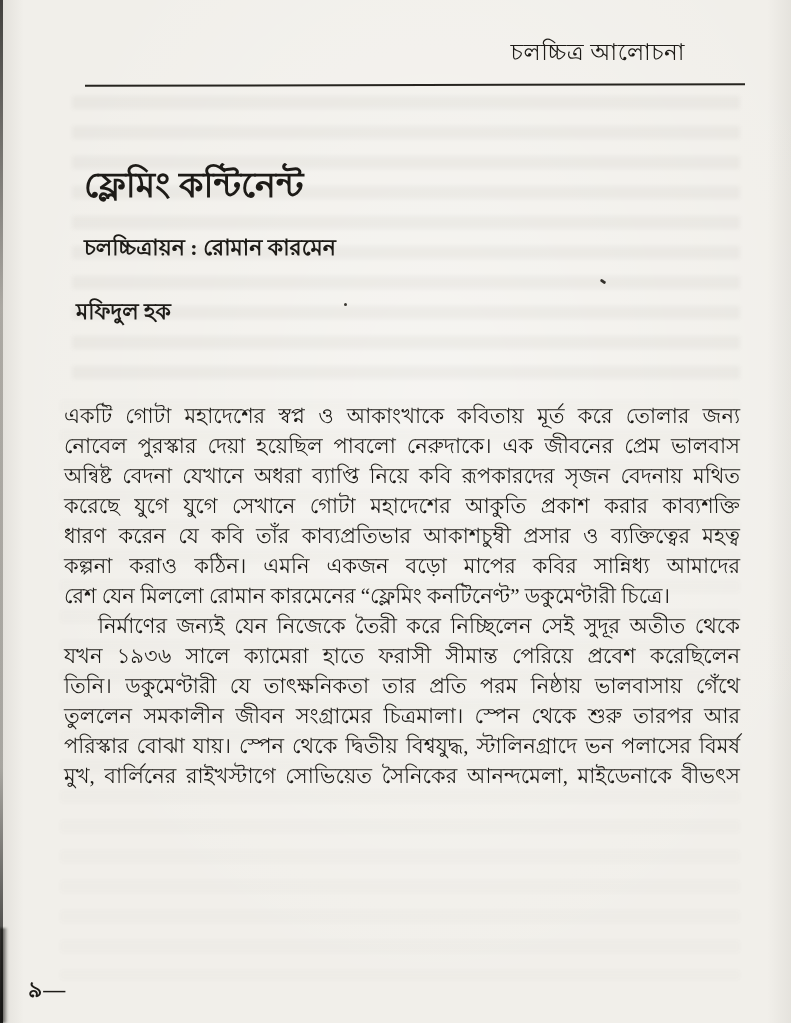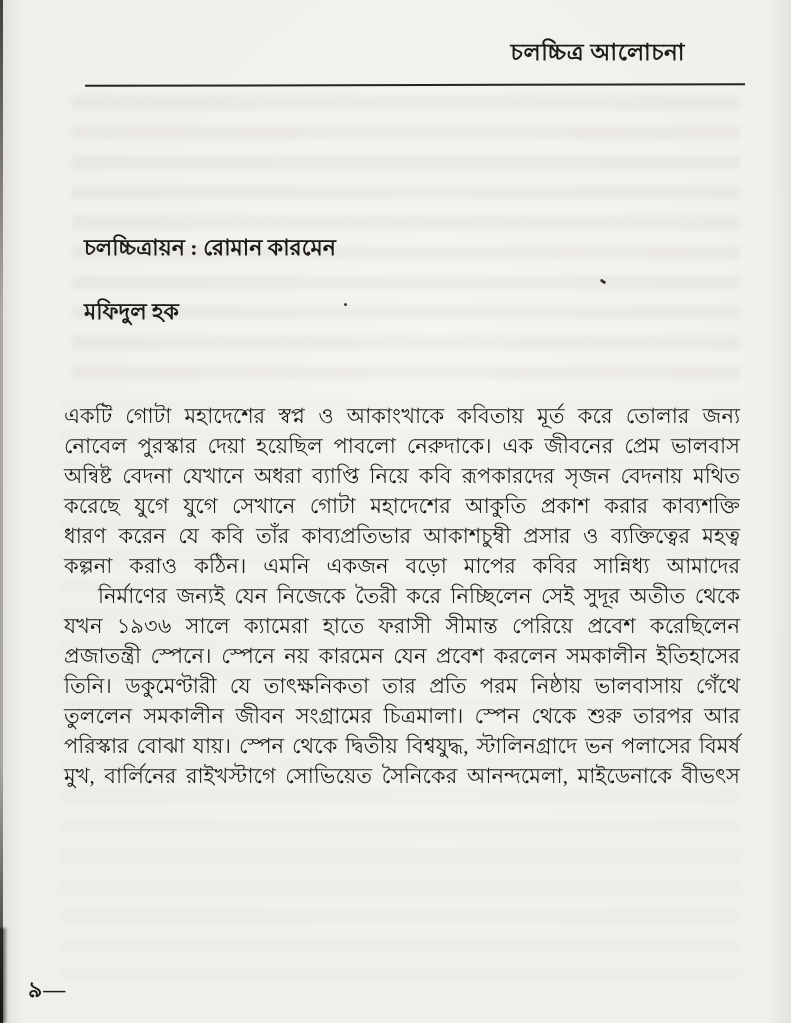--- a/index.html
+++ b/index.html
@@ -40,37 +40,37 @@
     background:repeating-linear-gradient(180deg,
       rgba(105,98,86,.05) 0 13px, rgba(0,0,0,0) 13px 30px);
     filter:blur(2px);
     opacity:.4;
   }
   .speck-a{position:absolute;left:600px;top:280px;width:6px;height:3px;background:#33302b;border-radius:2px;transform:rotate(35deg);}
   .speck-b{position:absolute;left:344px;top:303px;width:3px;height:3px;background:#3a3731;border-radius:50%;}
 
   .running-header{
     position:absolute;top:34px;right:106px;
-    font-size:23px;font-weight:bold;letter-spacing:.5px;
+    font-size:23px;font-weight:normal;letter-spacing:.5px;
   }
   .header-rule{
     position:absolute;top:84px;left:85px;width:660px;height:2px;
     background:#26241f;
     transform:rotate(-.15deg);
   }
   .article-title{
     position:absolute;top:158px;left:84px;margin:0;
     font-size:35px;font-weight:bold;
   }
   .article-credit{
     position:absolute;top:230px;left:84px;margin:0;
     font-size:22px;font-weight:bold;
   }
   .article-author{
-    position:absolute;top:294px;left:84px;margin:0;
+    position:absolute;top:294px;left:76px;margin:0;
     font-size:22px;font-weight:bold;
   }
   .article-body{
     position:absolute;top:401px;left:64px;width:676px;
     font-size:21px;line-height:30px;
   }
   .para{margin:0;}
   .line{
     text-align:justify;
     text-align-last:justify;
@@ -90,36 +90,37 @@
   <div class="edge-line"></div>
   <div class="edge-blot"></div>
   <div class="bleed"></div>
   <div class="bleed2"></div>
   <div class="speck-a"></div>
   <div class="speck-b"></div>
 
   <div class="running-header">চলচ্চিত্র আলোচনা</div>
   <div class="header-rule"></div>
 
+  <h1 class="article-title">ফ্লেমিং কন্টিনেন্ট</h1>
   <h2 class="article-credit">চলচ্চিত্রায়ন : রোমান কারমেন</h2>
   <h3 class="article-author">মফিদুল হক</h3>
 
   <div class="article-body">
       <div class="para">
         <div class="line">একটি গোটা মহাদেশের স্বপ্ন ও আকাংখাকে কবিতায় মূর্ত করে তোলার জন্য</div>
         <div class="line">নোবেল পুরস্কার দেয়া হয়েছিল পাবলো নেরুদাকে। এক জীবনের প্রেম ভালবাস</div>
         <div class="line">অন্বিষ্ট বেদনা যেখানে অধরা ব্যাপ্তি নিয়ে কবি রূপকারদের সৃজন বেদনায় মথিত</div>
         <div class="line">করেছে যুগে যুগে সেখানে গোটা মহাদেশের আকুতি প্রকাশ করার কাব্যশক্তি</div>
         <div class="line">ধারণ করেন যে কবি তাঁর কাব্যপ্রতিভার আকাশচুম্বী প্রসার ও ব্যক্তিত্বের মহত্ব</div>
         <div class="line">কল্পনা করাও কঠিন। এমনি একজন বড়ো মাপের কবির সান্নিধ্য আমাদের</div>
+        <div class="line last">রেশ যেন মিললো রোমান কারমেনের “ফ্লেমিং কনটিনেণ্ট” ডকুমেণ্টারী চিত্রে।</div>
       </div>
       <div class="para indent">
         <div class="line">নির্মাণের জন্যই যেন নিজেকে তৈরী করে নিচ্ছিলেন সেই সুদূর অতীত থেকে</div>
         <div class="line">যখন ১৯৩৬ সালে ক্যামেরা হাতে ফরাসী সীমান্ত পেরিয়ে প্রবেশ করেছিলেন</div>
-        <div class="line">প্রজাতন্ত্রী স্পেনে। স্পেনে নয় কারমেন যেন প্রবেশ করলেন সমকালীন ইতিহাসের</div>
         <div class="line">তিনি। ডকুমেণ্টারী যে তাৎক্ষনিকতা তার প্রতি পরম নিষ্ঠায় ভালবাসায় গেঁথে</div>
         <div class="line">তুললেন সমকালীন জীবন সংগ্রামের চিত্রমালা। স্পেন থেকে শুরু তারপর আর</div>
         <div class="line">পরিস্কার বোঝা যায়। স্পেন থেকে দ্বিতীয় বিশ্বযুদ্ধ, স্টালিনগ্রাদে ভন পলাসের বিমর্ষ</div>
         <div class="line">মুখ, বার্লিনের রাইখস্টাগে সোভিয়েত সৈনিকের আনন্দমেলা, মাইডেনাকে বীভৎস</div>
       </div>
     </div>
 
   <div class="page-number">৯—</div>
 </div>
 

